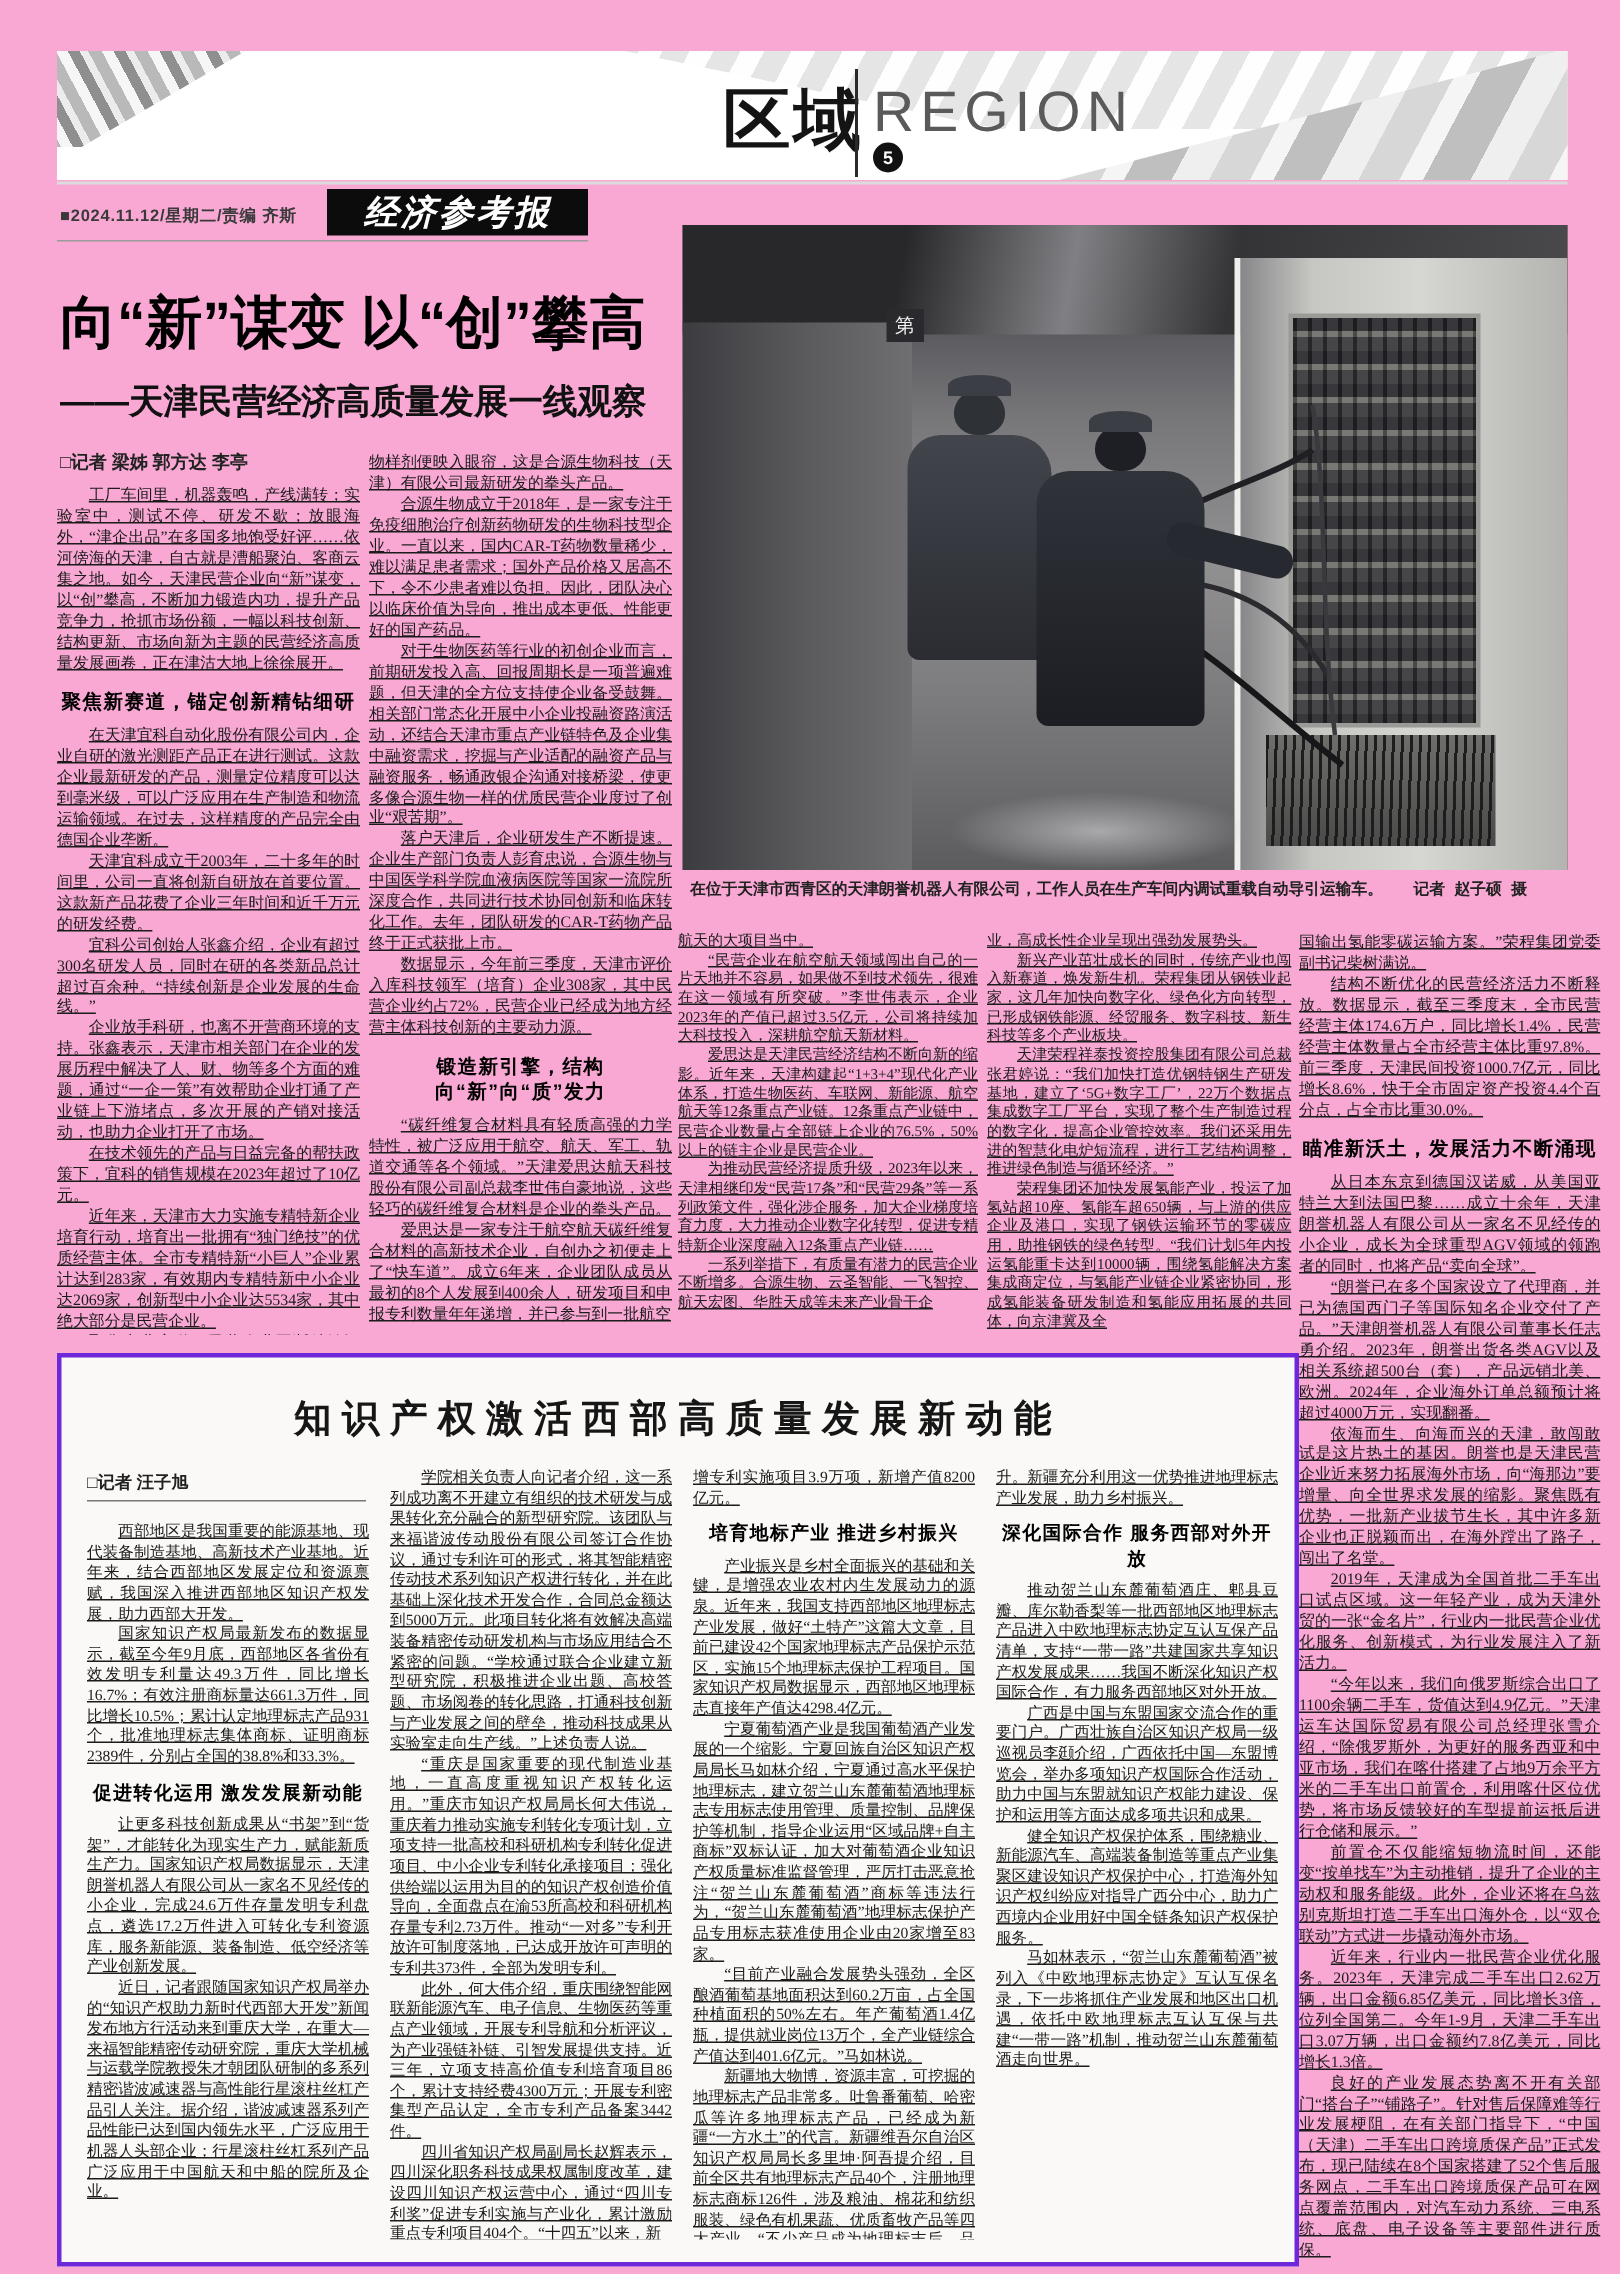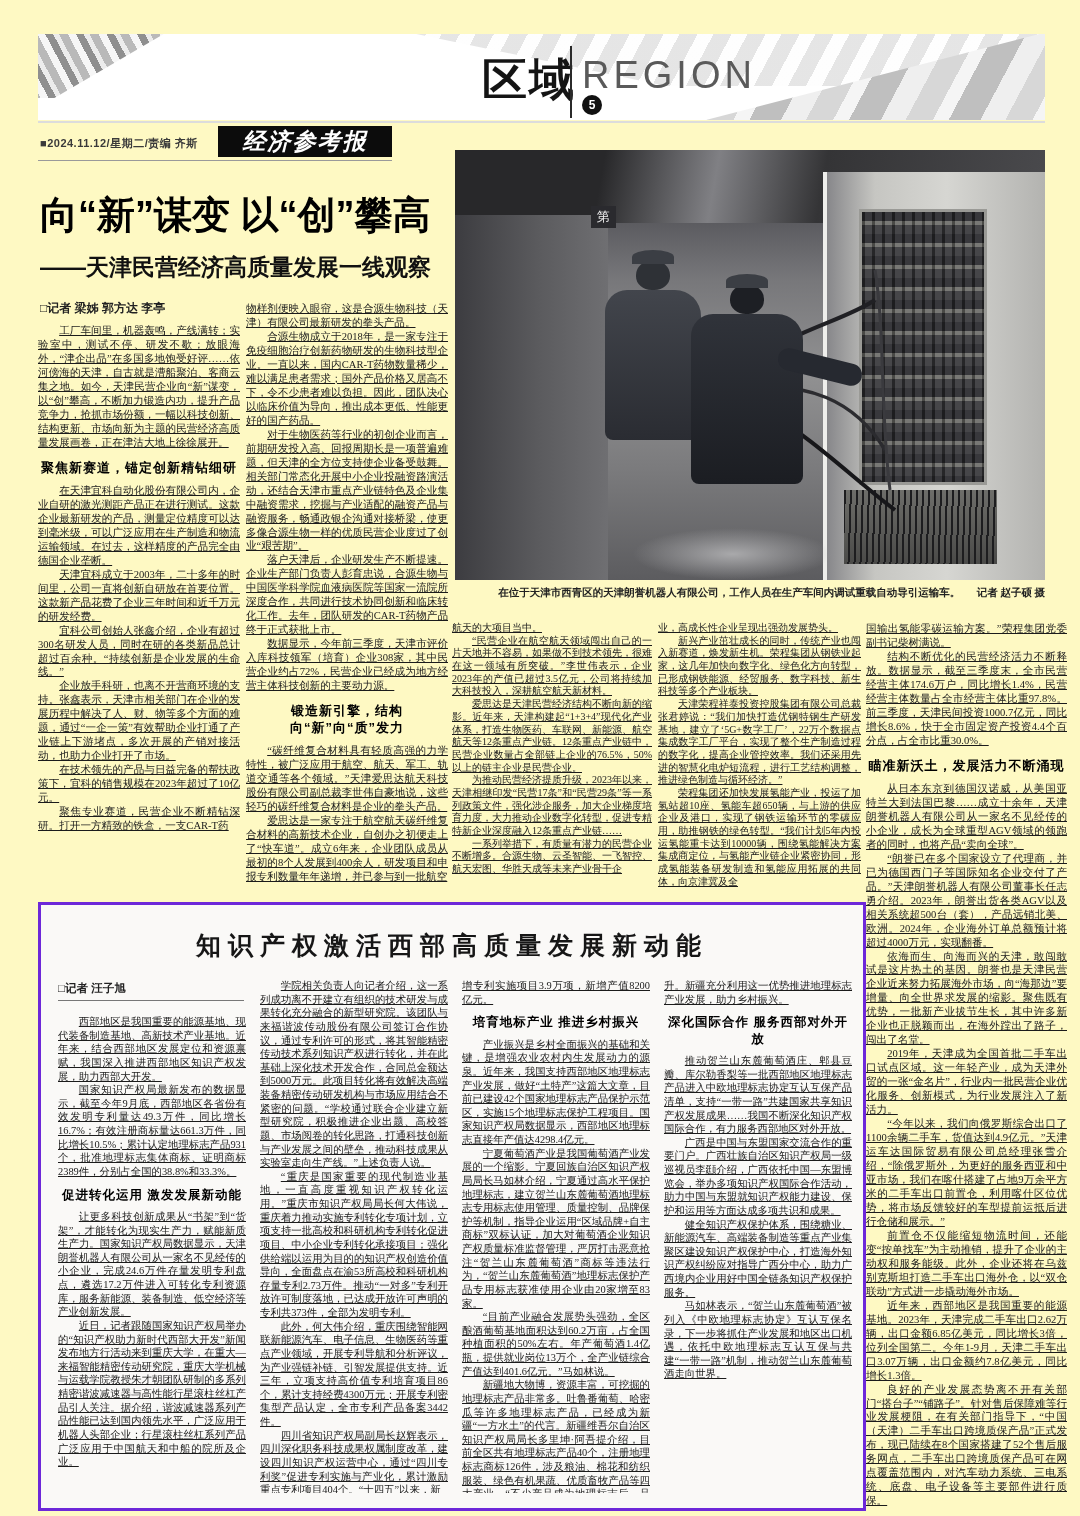--- a/index.html
+++ b/index.html
@@ -1,16 +1,16 @@
 <!DOCTYPE html>
 <html><head>
 <meta charset="utf-8">
 <style>
   html,body{margin:0;padding:0;background:#e9e8e6;}
-  .page{position:relative;width:1080px;height:1516px;background:#fef9c3;margin:0 auto;overflow:hidden;
+  .page{position:relative;width:1080px;height:1516px;background:#f9a8d4;margin:0 auto;overflow:hidden;
         font-family:"Liberation Serif","DejaVu Serif",serif;color:#1c1c1c;}
   
   .banner{position:absolute;left:38px;top:34px;width:1007px;height:86px;overflow:hidden;background:#fff;}
   .sw{position:absolute;}
   .sw-left{left:-20px;top:-6px;width:260px;height:70px;
      background:repeating-linear-gradient(62deg,#8f8f8f 0 7px,#ececec 7px 12px,#b9b9b9 12px 20px,#f6f6f6 20px 27px);
      clip-path:polygon(0 0,60% 0,14% 100%,0 100%);}
   .sw-right{left:520px;top:-10px;width:520px;height:110px;
      background:repeating-linear-gradient(118deg,#d7d7d7 0 24px,#f5f5f5 24px 38px,#bfbfbf 38px 66px,#efefef 66px 88px);
      clip-path:polygon(18% 100%,100% 0,100% 100%);}
@@ -63,22 +63,22 @@
   .ph-head{width:34px;height:30px;border-radius:50% 50% 46% 46%;background:#1d1f24;margin:0 auto;}
   .ph-cap{width:42px;height:14px;border-radius:50% 50% 0 0;background:#3b3e44;margin:0 auto;position:relative;top:4px;}
   .ph-body{width:112px;height:170px;border-radius:22px 26px 8px 8px;background:linear-gradient(180deg,#30333a,#1b1d22);}
   .ph-arm{position:absolute;width:86px;height:22px;border-radius:12px;background:#262930;}
   .ph-worker.back .ph-head{background:#2e3136;}
   .ph-worker.back .ph-body{background:linear-gradient(180deg,#42454c,#2a2c32);}
   .ph-floorglow{position:absolute;left:30%;bottom:0;width:34%;height:12%;
      background:radial-gradient(ellipse at center,#a9a9ab 0%,transparent 70%);}
   .ph-cables{position:absolute;left:0;top:0;width:100%;height:100%;}
   
-  .caption{position:absolute;left:455px;top:586px;width:590px;text-align:right;
-     font-family:Liberation Serif, serif;font-size:10.5px;font-weight:700;color:#222;}
+  .caption{position:absolute;left:428px;top:586px;width:590px;text-align:right;
+     font-family:Liberation Mono, monospace;font-size:10.5px;font-weight:700;color:#222;}
   .caption .credit{margin-left:14px;}
   
   .col{position:absolute;overflow:hidden;font-size:10.6px;line-height:1.32;text-align:justify;color:#1b1b1b;}
   .col p{margin:0;text-indent:2em;text-decoration:underline;}
   .col p.cont{text-indent:0;}
   .col h4{font-family:"Liberation Sans","DejaVu Sans",sans-serif;font-size:13px;font-weight:700;color:#000;
      text-align:center;text-indent:0;margin:9px 0 8px 0;letter-spacing:1px;}
   .col.small{font-size:10px;line-height:1.27;}
   .c1{left:38px;top:324px;width:202px;height:566px;}
   .c2{left:246px;top:302px;width:202px;height:588px;}
@@ -156,20 +156,21 @@
   </div>
 
   <div class="col c1">
       <p>工厂车间里，机器轰鸣，产线满转；实验室中，测试不停、研发不歇；放眼海外，“津企出品”在多国多地饱受好评……依河傍海的天津，自古就是漕船聚泊、客商云集之地。如今，天津民营企业向“新”谋变，以“创”攀高，不断加力锻造内功，提升产品竞争力，抢抓市场份额，一幅以科技创新、结构更新、市场向新为主题的民营经济高质量发展画卷，正在津沽大地上徐徐展开。</p>
       <h4>聚焦新赛道，锚定创新精钻细研</h4>
       <p>在天津宜科自动化股份有限公司内，企业自研的激光测距产品正在进行测试。这款企业最新研发的产品，测量定位精度可以达到毫米级，可以广泛应用在生产制造和物流运输领域。在过去，这样精度的产品完全由德国企业垄断。</p>
       <p>天津宜科成立于2003年，二十多年的时间里，公司一直将创新自研放在首要位置。这款新产品花费了企业三年时间和近千万元的研发经费。</p>
       <p>宜科公司创始人张鑫介绍，企业有超过300名研发人员，同时在研的各类新品总计超过百余种。“持续创新是企业发展的生命线。”</p>
       <p>企业放手科研，也离不开营商环境的支持。张鑫表示，天津市相关部门在企业的发展历程中解决了人、财、物等多个方面的难题，通过“一企一策”有效帮助企业打通了产业链上下游堵点，多次开展的产销对接活动，也助力企业打开了市场。</p>
       <p>在技术领先的产品与日益完备的帮扶政策下，宜科的销售规模在2023年超过了10亿元。</p>
+      <p>近年来，天津市大力实施专精特新企业培育行动，培育出一批拥有“独门绝技”的优质经营主体。全市专精特新“小巨人”企业累计达到283家，有效期内专精特新中小企业达2069家，创新型中小企业达5534家，其中绝大部分是民营企业。</p>
       <p>聚焦专业赛道，民营企业不断精钻深研。打开一方精致的铁盒，一支CAR-T药</p>
     </div>
   <div class="col c2">
       <p class="cont">物样剂便映入眼帘，这是合源生物科技（天津）有限公司最新研发的拳头产品。</p>
       <p>合源生物成立于2018年，是一家专注于免疫细胞治疗创新药物研发的生物科技型企业。一直以来，国内CAR-T药物数量稀少，难以满足患者需求；国外产品价格又居高不下，令不少患者难以负担。因此，团队决心以临床价值为导向，推出成本更低、性能更好的国产药品。</p>
       <p>对于生物医药等行业的初创企业而言，前期研发投入高、回报周期长是一项普遍难题，但天津的全方位支持使企业备受鼓舞。相关部门常态化开展中小企业投融资路演活动，还结合天津市重点产业链特色及企业集中融资需求，挖掘与产业适配的融资产品与融资服务，畅通政银企沟通对接桥梁，使更多像合源生物一样的优质民营企业度过了创业“艰苦期”。</p>
       <p>落户天津后，企业研发生产不断提速。企业生产部门负责人彭育忠说，合源生物与中国医学科学院血液病医院等国家一流院所深度合作，共同进行技术协同创新和临床转化工作。去年，团队研发的CAR-T药物产品终于正式获批上市。</p>
       <p>数据显示，今年前三季度，天津市评价入库科技领军（培育）企业308家，其中民营企业约占72%，民营企业已经成为地方经营主体科技创新的主要动力源。</p>
       <h4>锻造新引擎，结构向“新”向“质”发力</h4>
       <p>“碳纤维复合材料具有轻质高强的力学特性，被广泛应用于航空、航天、军工、轨道交通等各个领域。”天津爱思达航天科技股份有限公司副总裁李世伟自豪地说，这些轻巧的碳纤维复合材料是企业的拳头产品。</p>
@@ -191,21 +192,21 @@
   <div class="col c5">
       <p class="cont">国输出氢能零碳运输方案。”荣程集团党委副书记柴树满说。</p>
       <p>结构不断优化的民营经济活力不断释放。数据显示，截至三季度末，全市民营经营主体174.6万户，同比增长1.4%，民营经营主体数量占全市经营主体比重97.8%。前三季度，天津民间投资1000.7亿元，同比增长8.6%，快于全市固定资产投资4.4个百分点，占全市比重30.0%。</p>
       <h4>瞄准新沃土，发展活力不断涌现</h4>
       <p>从日本东京到德国汉诺威，从美国亚特兰大到法国巴黎……成立十余年，天津朗誉机器人有限公司从一家名不见经传的小企业，成长为全球重型AGV领域的领跑者的同时，也将产品“卖向全球”。</p>
       <p>“朗誉已在多个国家设立了代理商，并已为德国西门子等国际知名企业交付了产品。”天津朗誉机器人有限公司董事长任志勇介绍。2023年，朗誉出货各类AGV以及相关系统超500台（套），产品远销北美、欧洲。2024年，企业海外订单总额预计将超过4000万元，实现翻番。</p>
       <p>依海而生、向海而兴的天津，敢闯敢试是这片热土的基因。朗誉也是天津民营企业近来努力拓展海外市场，向“海那边”要增量、向全世界求发展的缩影。聚焦既有优势，一批新产业拔节生长，其中许多新企业也正脱颖而出，在海外蹚出了路子，闯出了名堂。</p>
       <p>2019年，天津成为全国首批二手车出口试点区域。这一年轻产业，成为天津外贸的一张“金名片”，行业内一批民营企业优化服务、创新模式，为行业发展注入了新活力。</p>
       <p>“今年以来，我们向俄罗斯综合出口了1100余辆二手车，货值达到4.9亿元。”天津运车达国际贸易有限公司总经理张雪介绍，“除俄罗斯外，为更好的服务西亚和中亚市场，我们在喀什搭建了占地9万余平方米的二手车出口前置仓，利用喀什区位优势，将市场反馈较好的车型提前运抵后进行仓储和展示。”</p>
       <p>前置仓不仅能缩短物流时间，还能变“按单找车”为主动推销，提升了企业的主动权和服务能级。此外，企业还将在乌兹别克斯坦打造二手车出口海外仓，以“双仓联动”方式进一步撬动海外市场。</p>
-      <p>近年来，西部地区是我国重要的能源基地。2023年，天津完成二手车出口2.62万辆，出口金额6.85亿美元，同比增长3倍，位列全国第二。今年1-9月，天津二手车出口3.07万辆，出口金额约7.8亿美元，同比增长1.3倍。</p>
+      <p>近年来，行业内一批民营企业优化服务。2023年，天津完成二手车出口2.62万辆，出口金额6.85亿美元，同比增长3倍，位列全国第二。今年1-9月，天津二手车出口3.07万辆，出口金额约7.8亿美元，同比增长1.3倍。</p>
       <p>良好的产业发展态势离不开有关部门“搭台子”“铺路子”。针对售后保障难等行业发展梗阻，在有关部门指导下，“中国（天津）二手车出口跨境质保产品”正式发布，现已陆续在8个国家搭建了52个售后服务网点，二手车出口跨境质保产品可在网点覆盖范围内，对汽车动力系统、三电系统、底盘、电子设备等主要部件进行质保。</p>
     </div>
 
   <div class="box">
     <div class="box-title">知识产权激活西部高质量发展新动能</div>
     <div class="box-byline">□记者 汪子旭</div>
     <div class="col ca">
         <p>西部地区是我国重要的能源基地、现代装备制造基地、高新技术产业基地。近年来，结合西部地区发展定位和资源禀赋，我国深入推进西部地区知识产权发展，助力西部大开发。</p>
         <p>国家知识产权局最新发布的数据显示，截至今年9月底，西部地区各省份有效发明专利量达49.3万件，同比增长16.7%；有效注册商标量达661.3万件，同比增长10.5%；累计认定地理标志产品931个，批准地理标志集体商标、证明商标2389件，分别占全国的38.8%和33.3%。</p>
         <h4>促进转化运用 激发发展新动能</h4>

